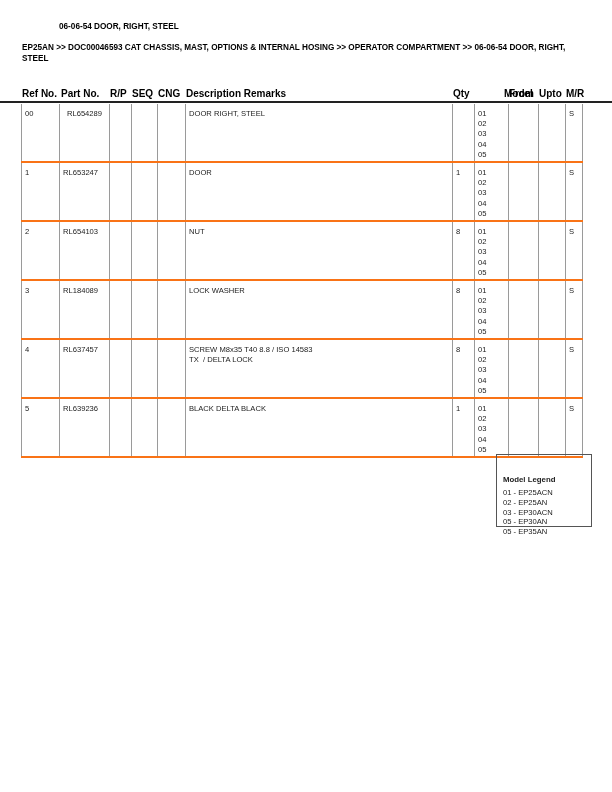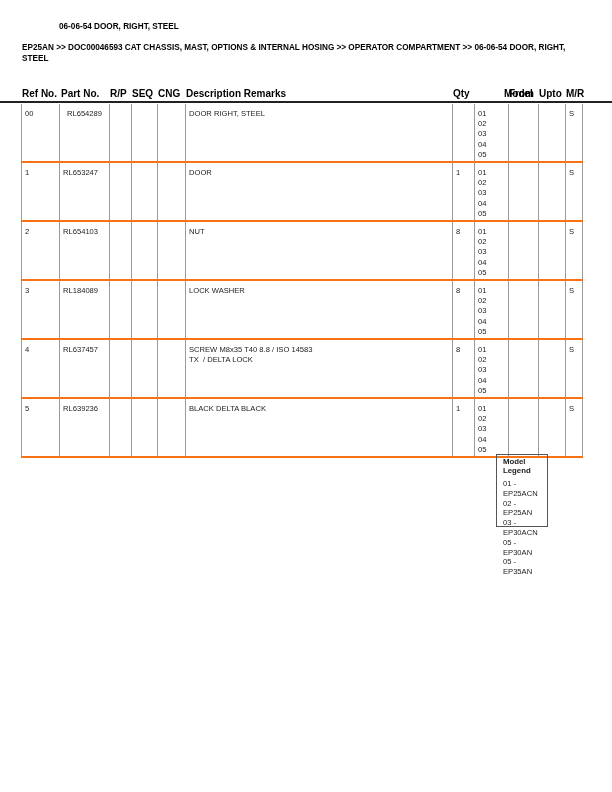--- a/index.html
+++ b/index.html
@@ -34,23 +34,23 @@
   }
   .cell {
     position: absolute; top: 0; bottom: 0;
     border-left: 1px solid #9a9a9a;
     box-sizing: border-box; padding: 5px 3px 0 3px;
     line-height: 10.2px; color: #222;
   }
   .cell.last { border-right: 1px solid #9a9a9a; }
   .model-list div { height: 10.2px; }
   .legend {
-    position: absolute; left: 496px; top: 454px; width: 52px; height: 73px;
+    position: absolute; left: 496px; top: 454px; width: 96px; height: 73px;
     border: 1px solid #555; box-sizing: border-box;
-    padding: 2px 0 0 6px; font-size: 7.6px; color: #222;
+    padding: 20px 0 0 6px; font-size: 7.6px; color: #222;
   }
   .legend-title { font-weight: bold; margin-bottom: 4px; font-size: 7.8px; }
   .legend-item { line-height: 9.8px; }
 </style>
 </head>
 <body>
 
 <div class="title">06-06-54 DOOR, RIGHT, STEEL</div>
 <div class="breadcrumb">EP25AN &gt;&gt; DOC00046593 CAT CHASSIS, MAST, OPTIONS &amp; INTERNAL HOSING &gt;&gt; OPERATOR COMPARTMENT &gt;&gt; 06-06-54 DOOR, RIGHT, STEEL</div>
 

